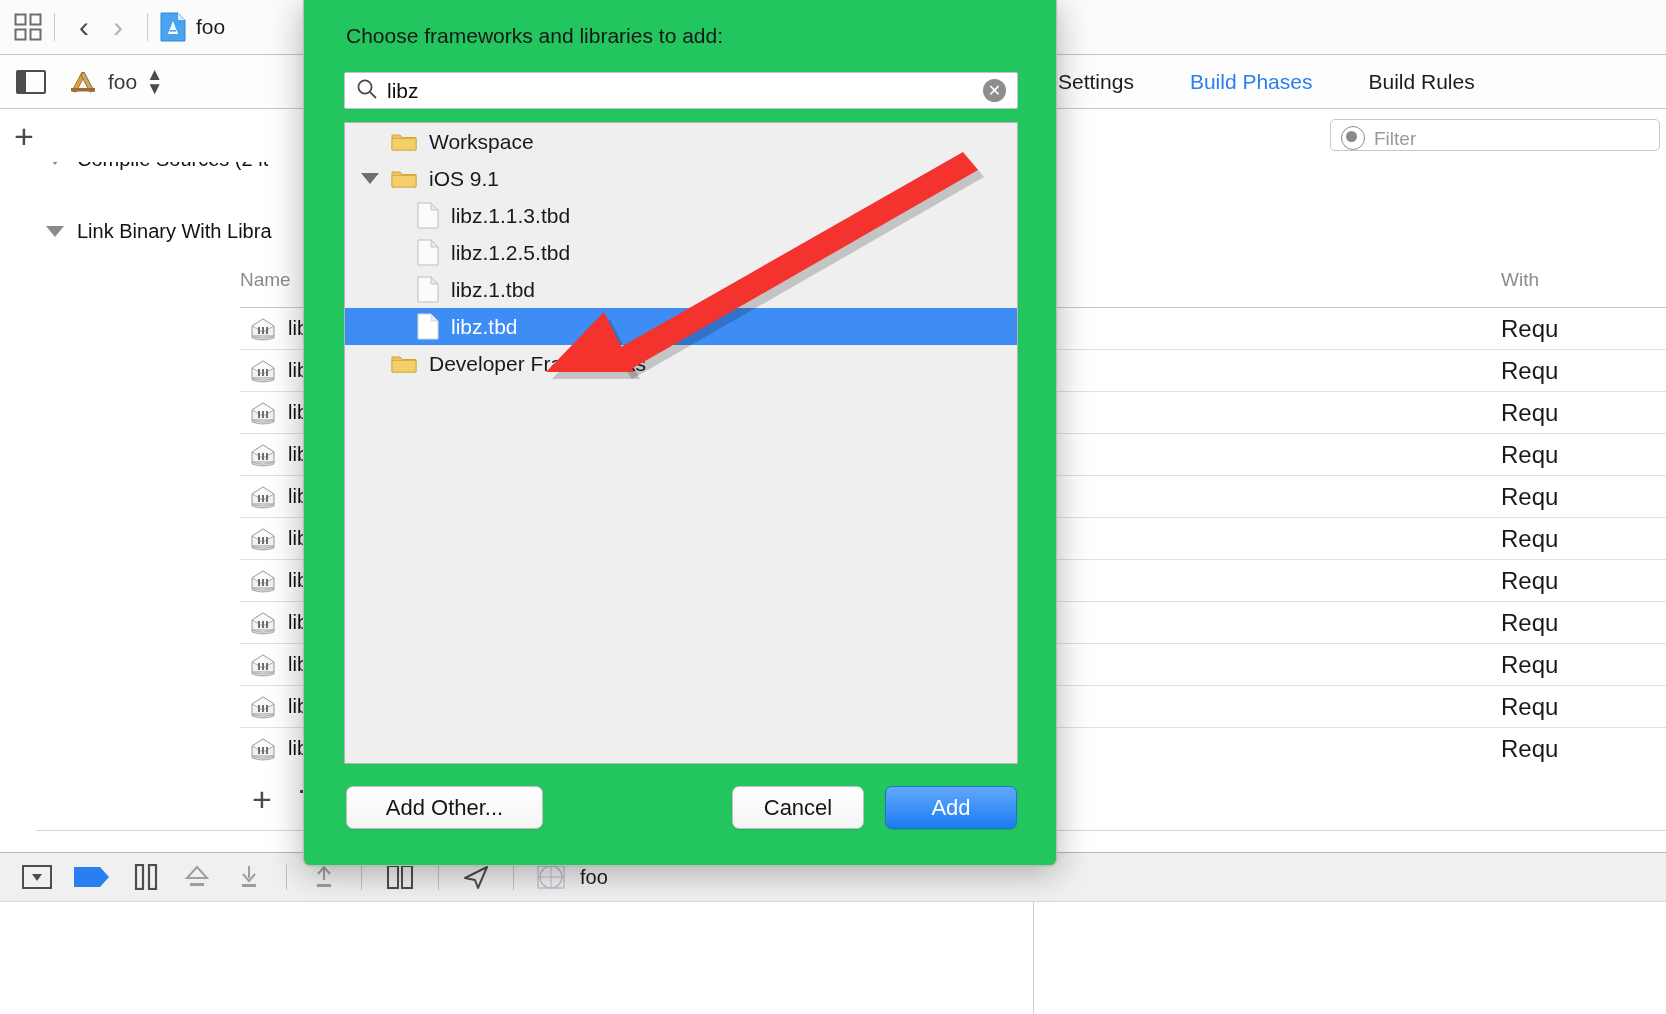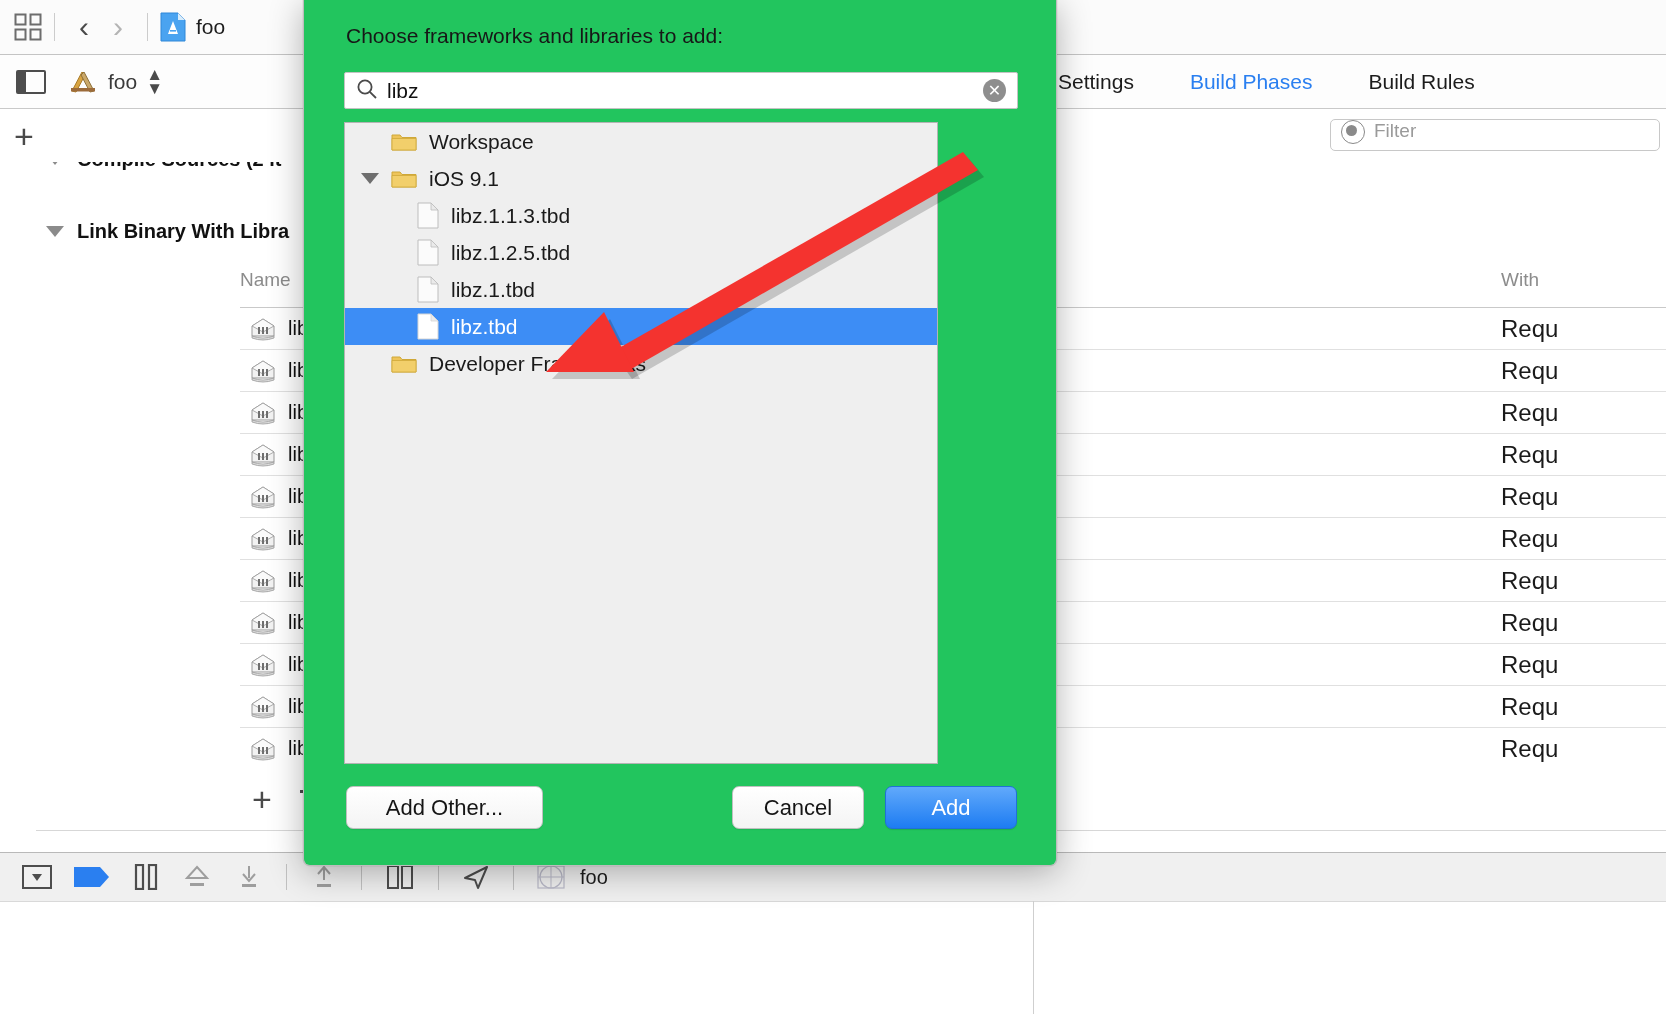--- a/index.html
+++ b/index.html
@@ -137,21 +137,21 @@
   .filter-box {
     position: absolute;
     right: 6px;
     top: 10px;
     width: 330px;
     height: 32px;
     border: 1px solid #c8c8c8;
     border-radius: 5px;
     background: #fff;
     display: flex;
-    align-items: flex-start;
+    align-items: flex-end;
     padding-left: 10px;
     box-sizing: border-box;
   }
   .filter-dot {
     width: 22px; height: 22px;
     border-radius: 50%;
     border: 1.6px solid #8a8a8a;
     position: relative;
     flex: none;
   }
@@ -175,21 +175,21 @@
     left: 0; top: 162px;
     width: 1666px; height: 690px;
     background: #ffffff;
     overflow: hidden;
   }
   .phase-header {
     position: absolute;
     display: flex;
     align-items: center;
     font-size: 20px;
-    font-weight: bold;
+    font-weight: normal;
     color: #111;
   }
   .disc-tri {
     width: 0; height: 0;
     border-left: 9px solid transparent;
     border-right: 9px solid transparent;
     border-top: 11px solid #8b8b8b;
     margin-right: 13px;
   }
   .phase-compile { left: 46px; top: -14px; }
@@ -342,21 +342,21 @@
     font-size: 16px;
     line-height: 23px;
     text-align: center;
     font-family: "Liberation Sans", sans-serif;
   }
 
   
   .sheet-list {
     position: absolute;
     left: 40px; top: 122px;
-    width: 594px; height: 642px;
+    width: 674px; height: 642px;
     background: #efefef;
     border: 1px solid #b4b4b4;
     box-sizing: border-box;
     overflow: hidden;
   }
   .tree-row {
     height: 37px;
     display: flex;
     align-items: center;
     position: relative;

